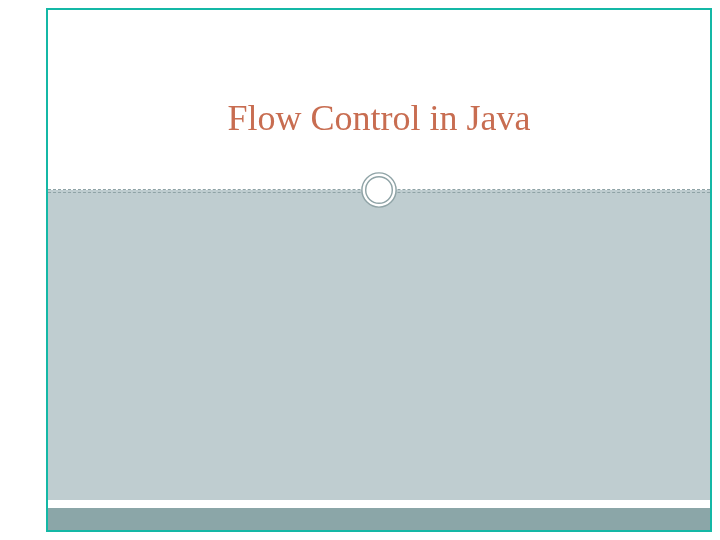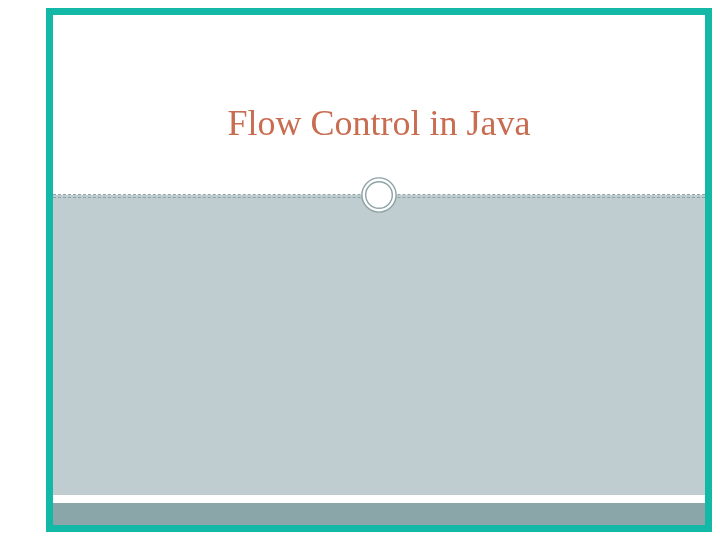--- a/index.html
+++ b/index.html
@@ -13,21 +13,21 @@
       background: #ffffff;
       position: relative;
       overflow: hidden;
     }
     .slide-frame {
       position: absolute;
       top: 8px;
       left: 8px;
       right: 8px;
       bottom: 8px;
-      border: 7px solid #14b8a6;
+      border: 2px solid #14b8a6;
       margin-left: 38px;
     }
     .title-area {
       position: absolute;
       top: 0;
       left: 0;
       right: 0;
       height: 180px;
       background: #ffffff;
       display: flex;

